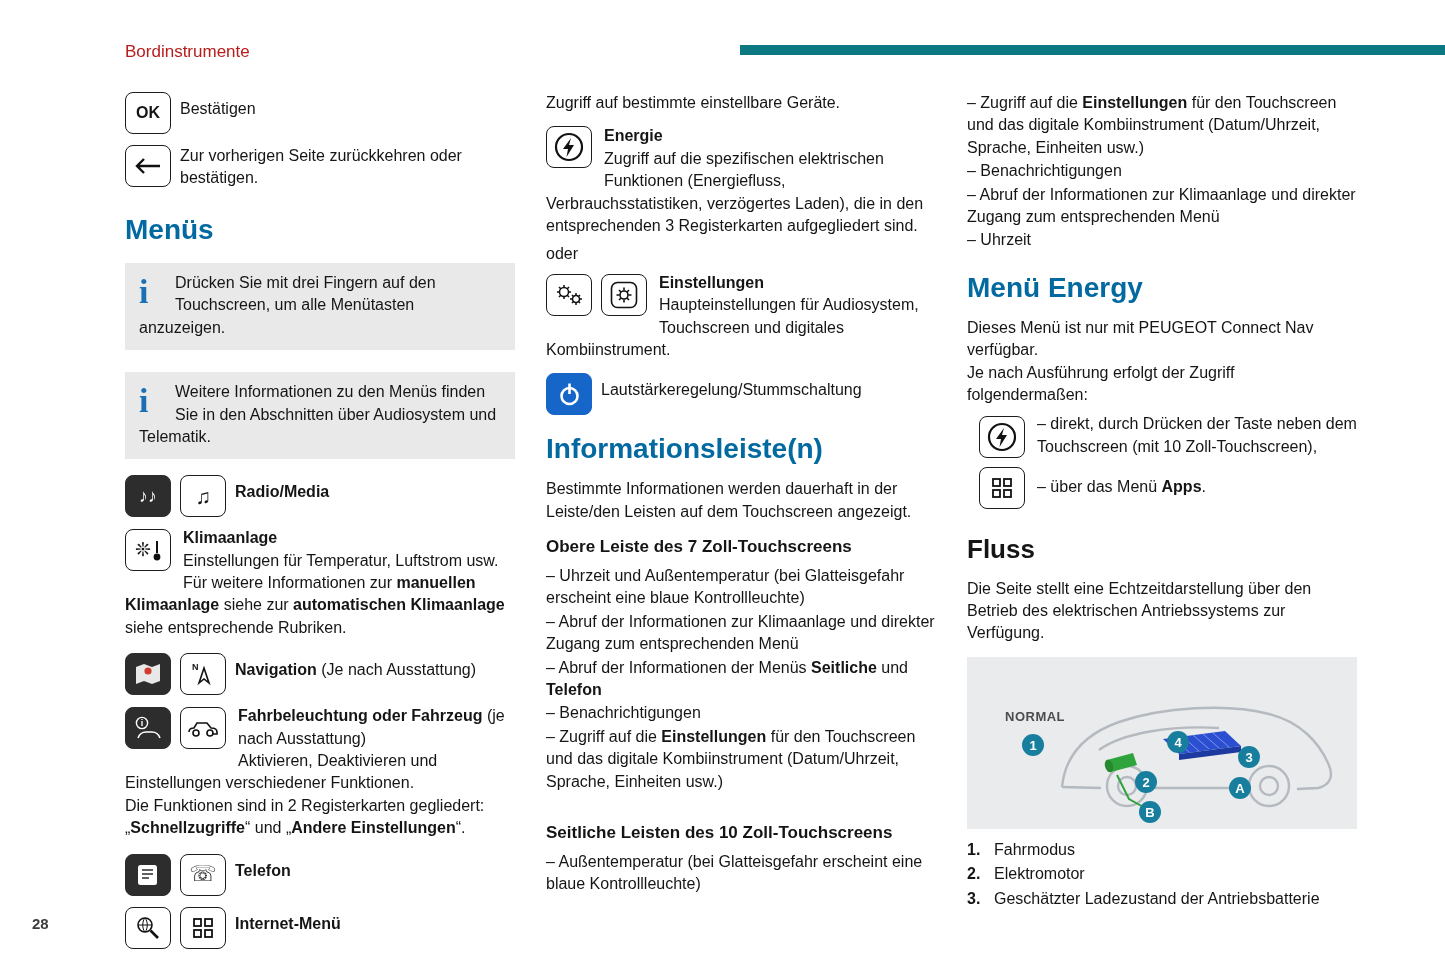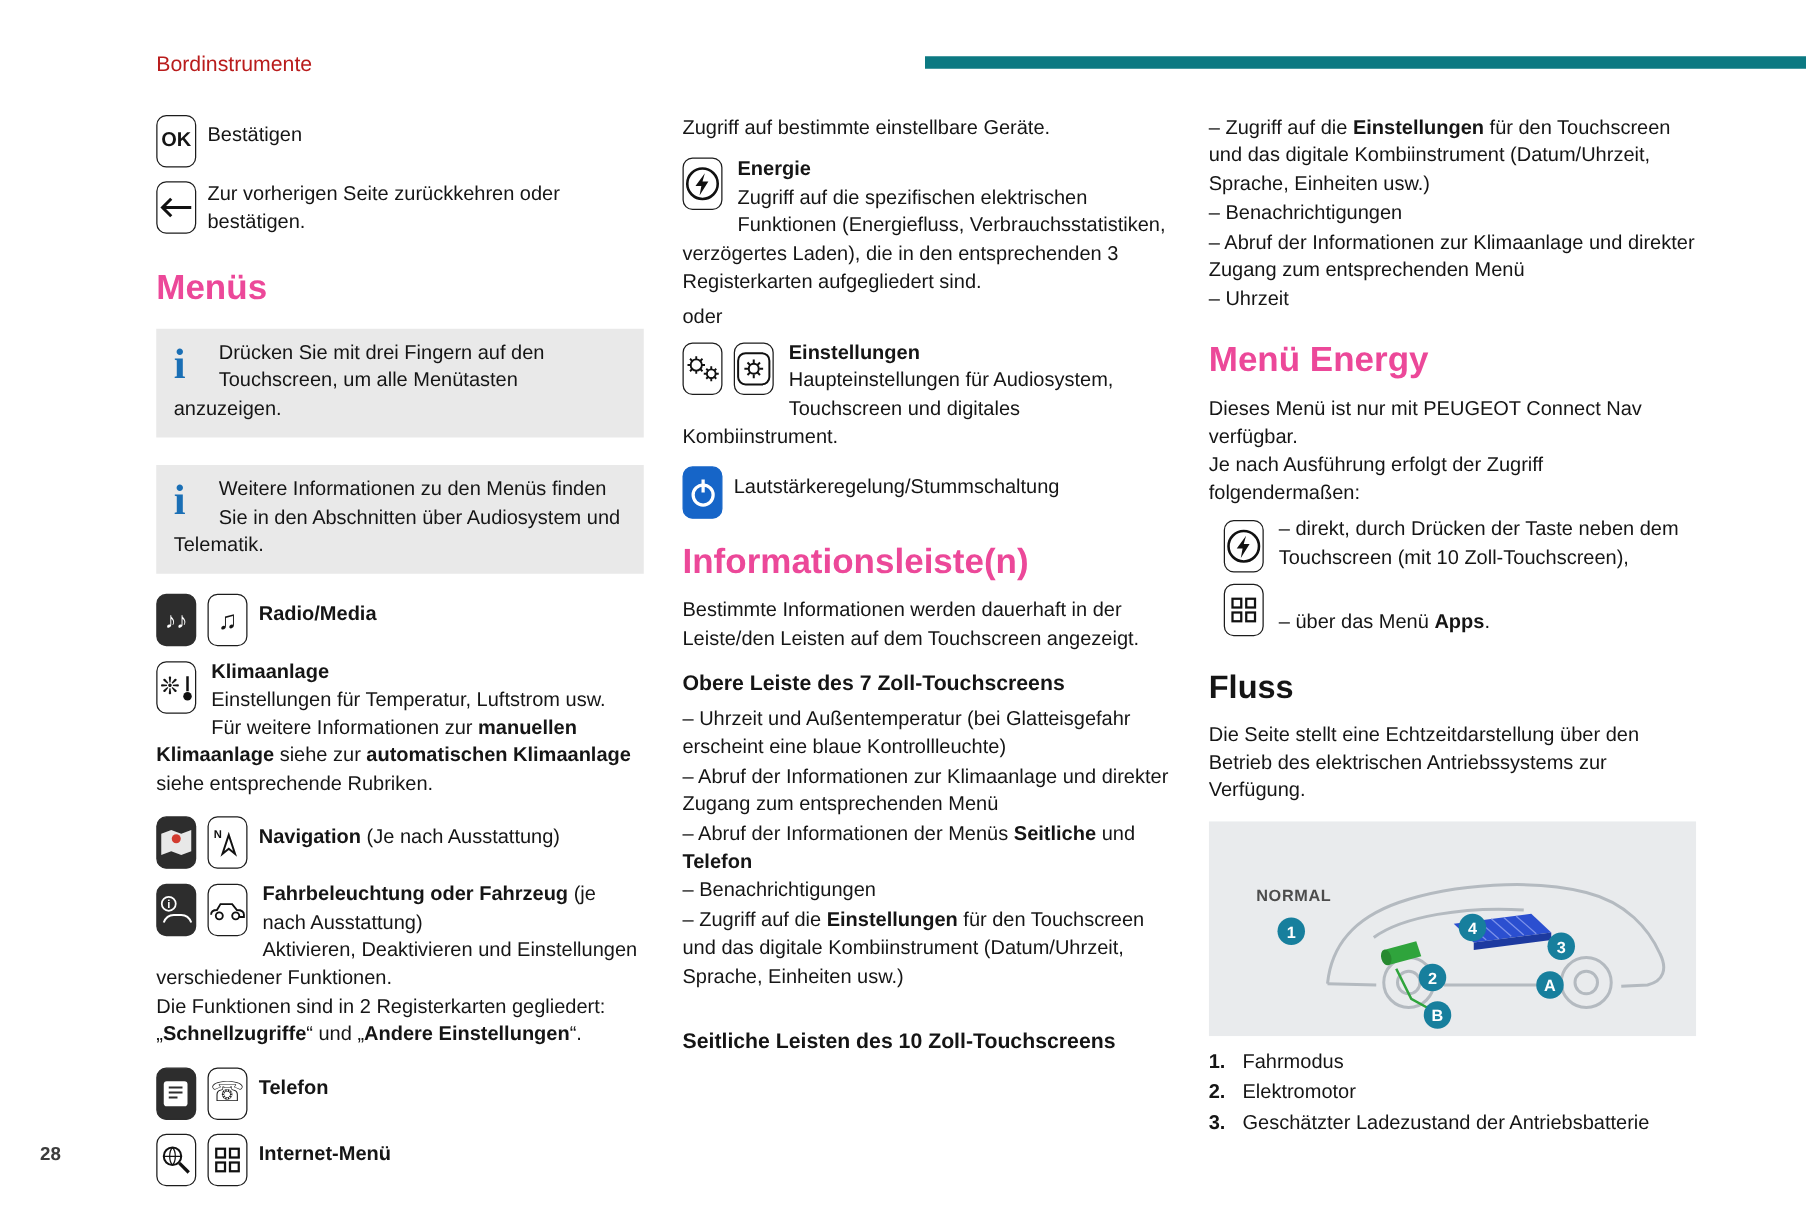--- a/index.html
+++ b/index.html
@@ -4,44 +4,44 @@
 <style>
   html,body{margin:0;padding:0;background:#fff;}
   .page{position:relative;width:1445px;height:964px;background:#fff;overflow:hidden;
         font-family:"Liberation Sans",sans-serif;color:#151515;}
   .header-title{position:absolute;top:42px;left:125px;font-size:17px;color:#b91c1c;}
   .accent-bar{position:absolute;top:45px;left:740px;width:705px;height:10px;background:var(--accent,#0c7982);}
   .page-number{position:absolute;left:32px;top:915px;font-size:15px;font-weight:bold;color:#3c3c3c;}
   .columns{position:absolute;top:92px;left:125px;display:flex;gap:31px;}
   .col{width:390px;font-size:16px;line-height:1.4;}
   p{margin:0;}
-  .h1{font-size:28px;font-weight:bold;margin:20px 0 10px;color:#ec4899;}
+  .h1{font-size:28px;font-weight:bold;margin:20px 0 10px;color:#0369a1;}
   .subhead{font-weight:bold;font-size:17px;margin:12px 0 6px;}
   .subhead2{font-weight:bold;font-size:26px;margin:22px 0 10px;}
   .b{font-weight:bold;}
-  .icon-box{width:32px;height:42px;border:1.5px solid #1c1c1c;border-radius:8px;display:flex;
+  .icon-box{width:46px;height:42px;border:1.5px solid #1c1c1c;border-radius:8px;display:flex;
             align-items:center;justify-content:center;background:#fff;box-sizing:border-box;
             flex:none;font-size:21px;gap:2px;}
   .icon-box.dark{background:#2d2d2d;border-color:#2d2d2d;color:#fff;}
   .icon-box.blue{background:var(--volume_blue,#1665c8);border-color:var(--volume_blue,#1665c8);}
   .icon-row{display:flex;gap:9px;align-items:flex-start;margin:11px 0 4px;}
   .icon-row .lbl{margin-top:6px;}
   .infobox{background:#e9e9e9;padding:9px 12px 11px 14px;margin:14px 0 0;overflow:hidden;}
   .infobox.second{margin-top:22px;}
   .i-glyph{float:left;width:24px;margin-right:12px;font-weight:bold;font-size:34px;line-height:40px;
            color:var(--info_blue,#1a6fb5);font-family:"Liberation Serif",serif;}
   .float-icon{float:left;margin:2px 12px 2px 0;}
   .float-icons2{float:left;display:flex;gap:9px;margin:2px 12px 2px 0;}
   .block{overflow:visible;margin-top:10px;}
   .bullets p{margin:0 0 1px;}
   .figure{width:390px;height:172px;margin:12px 0 10px;}
   .legend{margin-top:2px;}
   .legend .li{display:flex;margin-bottom:2px;}
   .legend .num{width:27px;font-weight:bold;flex:none;}
-  .access-row{display:flex;gap:12px;margin:7px 0;align-items:flex-end;padding-left:12px;}
+  .access-row{display:flex;gap:12px;margin:7px 0;align-items:center;padding-left:12px;}
   .access-row .icon-box{margin-top:2px;}
   svg{display:block;}
   .oder{margin:6px 0 6px;}
 </style>
 </head>
 <body>
 
 <div class="page">
 
   <div class="header-title">Bordinstrumente</div>
@@ -238,20 +238,23 @@
       <div class="bullets">
         <p>– Uhrzeit und Außentemperatur (bei Glatteisgefahr erscheint eine blaue Kontrollleuchte)</p>
         <p>– Abruf der Informationen zur Klimaanlage und direkter Zugang zum entsprechenden Menü</p>
         <p><span>– Abruf der Informationen der Menüs </span><b>Seitliche</b><span> und </span><b>Telefon</b></p>
         <p>– Benachrichtigungen</p>
         <p><span>– Zugriff auf die </span><b>Einstellungen</b><span> für den Touchscreen und das digitale Kombiinstrument (Datum/Uhrzeit, Sprache, Einheiten usw.)</span></p>
       </div>
 
       <p class="subhead" style="margin-top:28px">Seitliche Leisten des 10 Zoll-Touchscreens</p>
 
+      <div class="bullets">
+        <p>– Außentemperatur (bei Glatteisgefahr erscheint eine blaue Kontrollleuchte)</p>
+      </div>
 
     </div>
 
     <div class="col">
 
       <div class="bullets">
         <p><span>– Zugriff auf die </span><b>Einstellungen</b><span> für den Touchscreen und das digitale Kombiinstrument (Datum/Uhrzeit, Sprache, Einheiten usw.)</span></p>
         <p>– Benachrichtigungen</p>
         <p>– Abruf der Informationen zur Klimaanlage und direkter Zugang zum entsprechenden Menü</p>
         <p>– Uhrzeit</p>

